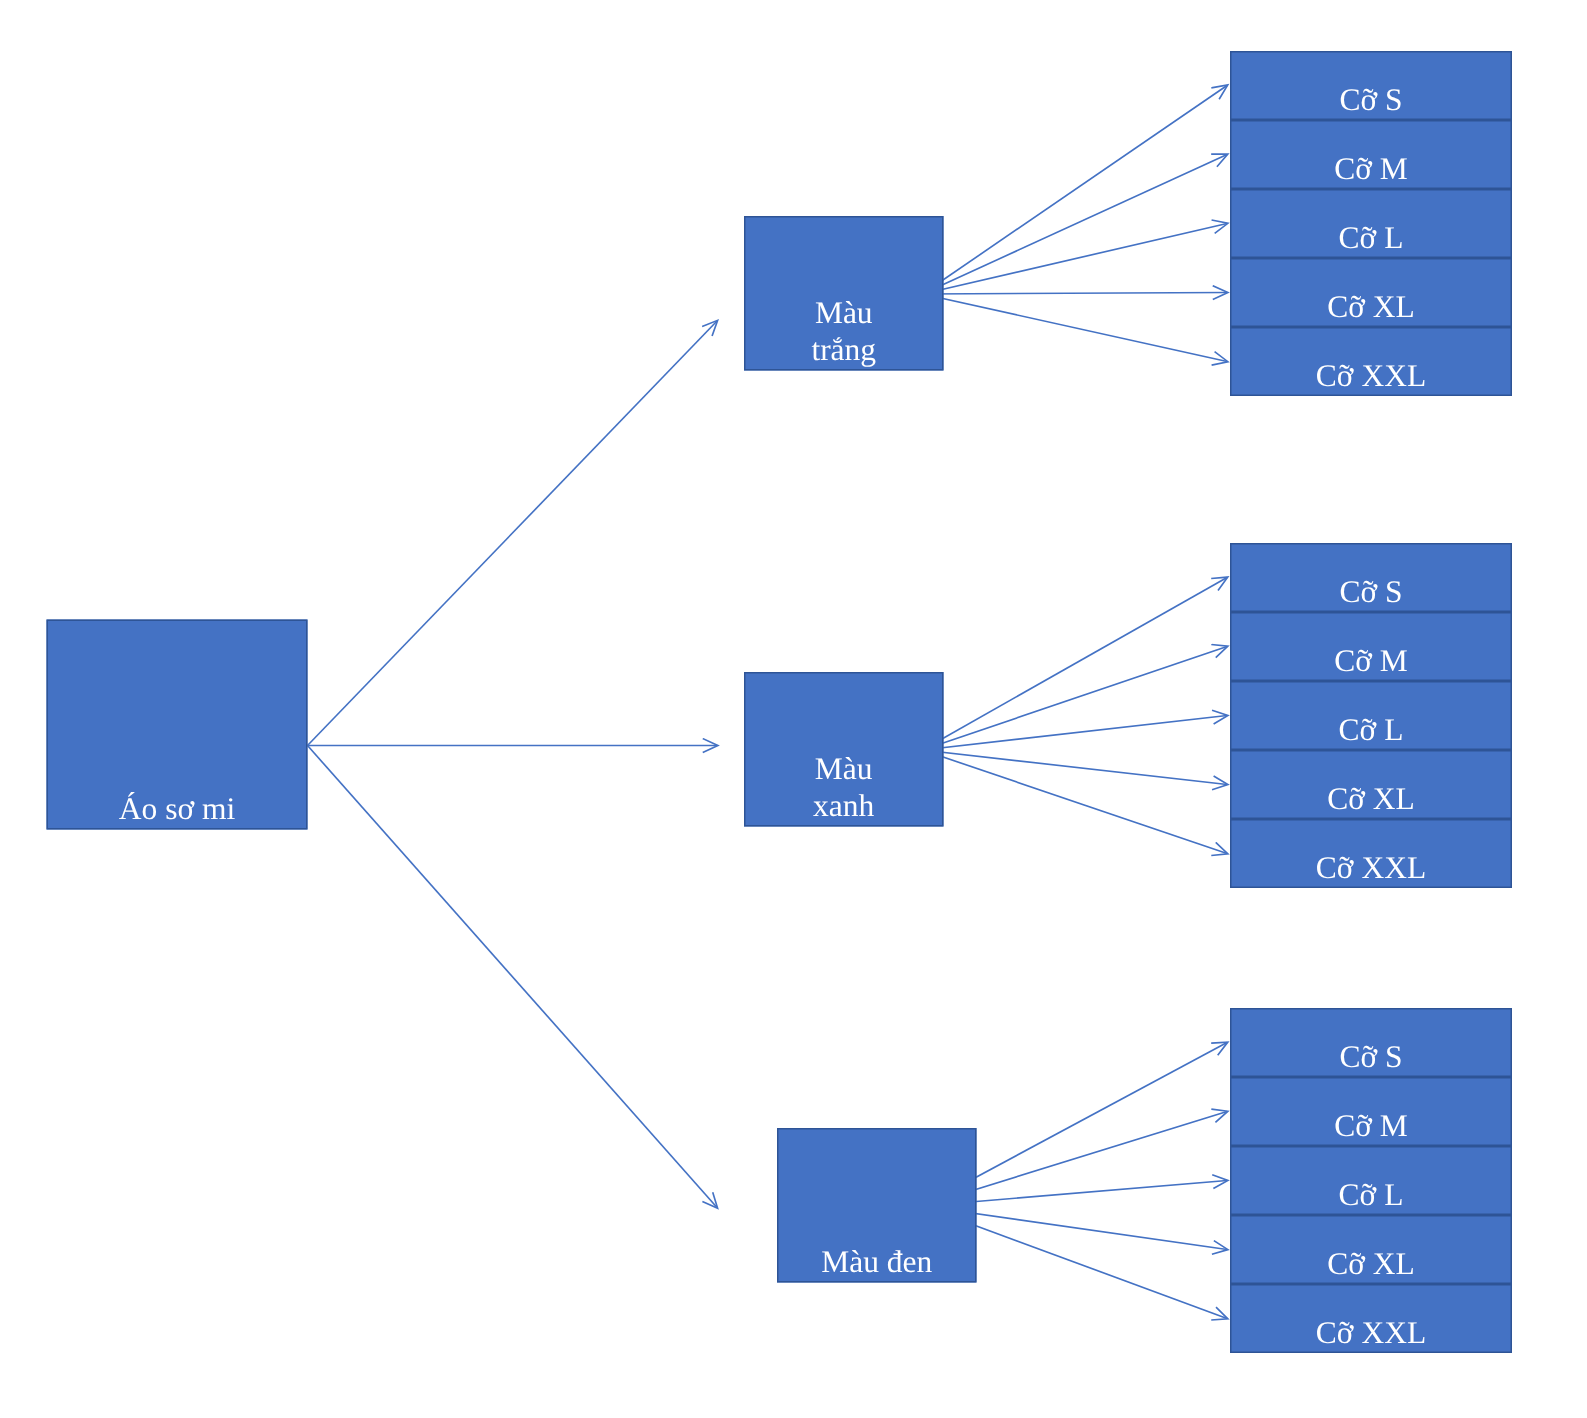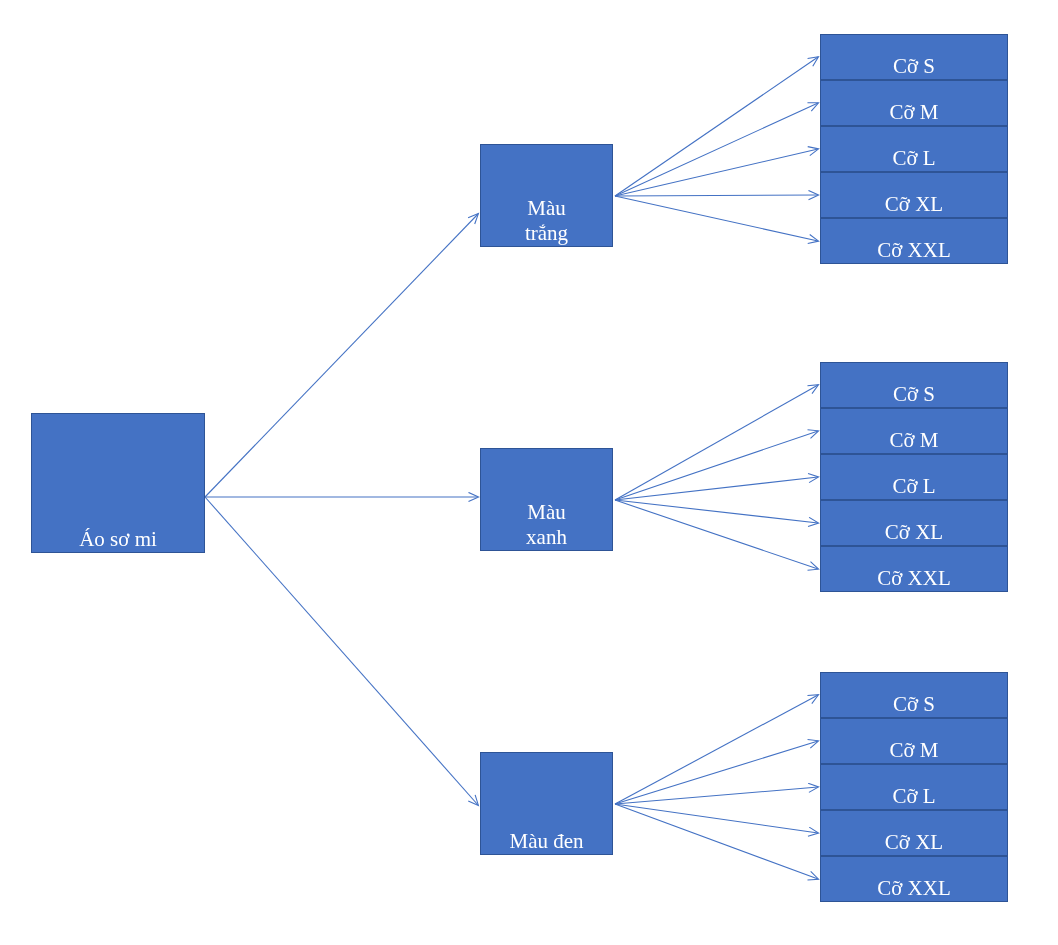--- a/index.html
+++ b/index.html
@@ -38,20 +38,21 @@
     justify-content: center;
     text-align: center;
     line-height: 1.18;
     white-space: pre-line;
   }
   .node-root {
     font-size: 21px;
   }
   .node-color {
     font-size: 21px;
+    margin-left: 16px;
   }
   .node-size {
     font-size: 21px;
     border-top-width: 1px;
     border-bottom-width: 1px;
   }
   .node-label {
     display: block;
     padding: 0 6px;
   }
@@ -88,21 +89,21 @@
         <line x1="615" y1="804" x2="818" y2="879"></line>
       </g>
   </svg>
 
   <div id="nodes">
       <div class="node node-root" style="left: 31px; top: 413px; width: 174px; height: 140px;"><span class="node-label">Áo sơ mi</span></div>
       <div class="node node-color" style="left: 480px; top: 144px; width: 133px; height: 103px;"><span class="node-label">Màu
 trắng</span></div>
       <div class="node node-color" style="left: 480px; top: 448px; width: 133px; height: 103px;"><span class="node-label">Màu
 xanh</span></div>
-      <div class="node node-color" style="left: 480px; top: 752px; width: 133px; height: 103px;"><span class="node-label">Màu đen</span></div>
+      <div class="node node-color" style="left: 502px; top: 752px; width: 133px; height: 103px;"><span class="node-label">Màu đen</span></div>
       <div class="node node-size" style="left: 820px; top: 34px; width: 188px; height: 46px;"><span class="node-label">Cỡ S</span></div>
       <div class="node node-size" style="left: 820px; top: 80px; width: 188px; height: 46px;"><span class="node-label">Cỡ M</span></div>
       <div class="node node-size" style="left: 820px; top: 126px; width: 188px; height: 46px;"><span class="node-label">Cỡ L</span></div>
       <div class="node node-size" style="left: 820px; top: 172px; width: 188px; height: 46px;"><span class="node-label">Cỡ XL</span></div>
       <div class="node node-size" style="left: 820px; top: 218px; width: 188px; height: 46px;"><span class="node-label">Cỡ XXL</span></div>
       <div class="node node-size" style="left: 820px; top: 362px; width: 188px; height: 46px;"><span class="node-label">Cỡ S</span></div>
       <div class="node node-size" style="left: 820px; top: 408px; width: 188px; height: 46px;"><span class="node-label">Cỡ M</span></div>
       <div class="node node-size" style="left: 820px; top: 454px; width: 188px; height: 46px;"><span class="node-label">Cỡ L</span></div>
       <div class="node node-size" style="left: 820px; top: 500px; width: 188px; height: 46px;"><span class="node-label">Cỡ XL</span></div>
       <div class="node node-size" style="left: 820px; top: 546px; width: 188px; height: 46px;"><span class="node-label">Cỡ XXL</span></div>

